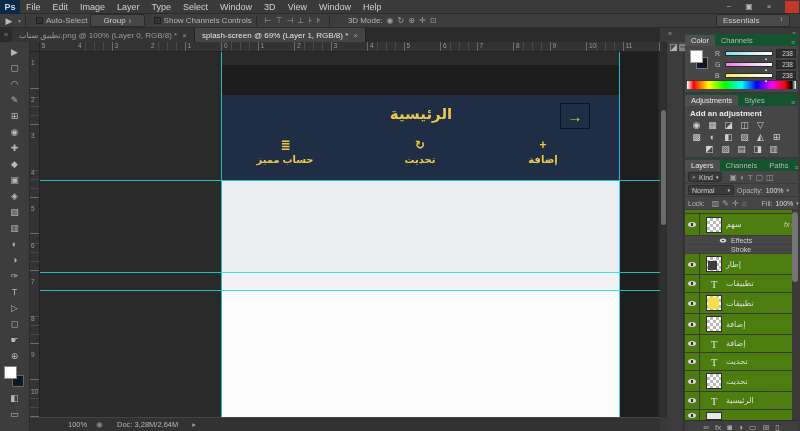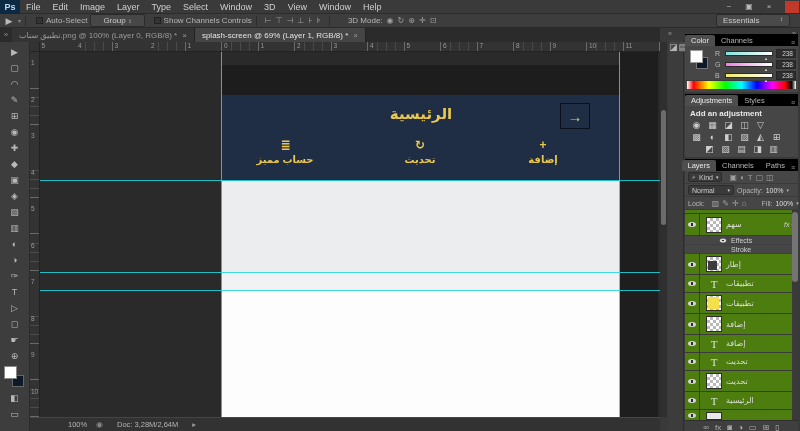--- a/index.html
+++ b/index.html
@@ -86,21 +86,21 @@
   
   #rightzone { position:absolute; left:660px; top:28px; width:140px; height:403px; background:#393939; }
   #v-scroll { position:absolute; left:0; top:14px; width:7px; height:375px; background:#2f2f2f; }
   #v-thumb { position:absolute; left:1px; top:68px; width:5px; height:115px; background:#6b6b6b; border-radius:3px; }
   #collapse-row { position:absolute; left:8px; top:2px; width:132px; display:flex; justify-content:space-between;
     color:#9a9a9a; font-size:7px; padding-right:4px; }
   #narrowdock { position:absolute; left:8px; top:12px; width:16px; height:391px; background:#3c3c3c; border-right:1px solid #2d2d2d; }
   .dock-icon { width:14px; height:14px; margin:4px 0 10px 1px; color:#b5b5b5; font-size:9px; text-align:center; line-height:14px; background:#474747; border-radius:2px; }
 
   #panels { position:absolute; left:25px; top:6px; width:113px; height:397px; }
-  .ptab-row { display:flex; align-items:flex-end; background:#000000; height:12px; font-size:7.5px;justify-content:flex-end; }
+  .ptab-row { display:flex; align-items:flex-end; background:#14532d; height:12px; font-size:7.5px; }
   .ptab { padding:1px 6px; color:#b5b5b5; }
   .ptab.active { background:#4e4e4e; color:#e8e8e8; border-radius:2px 2px 0 0; }
   .ptab-menu { margin-left:auto; color:#999; padding-right:3px; font-size:7px; }
   .panel-body { background:#464646; }
 
   
   #color-body { height:34px; position:relative; }
   #cp-fg { position:absolute; left:5px; top:4px; width:13px; height:13px; background:#fff; border:1px solid #999; z-index:2; }
   #cp-bg { position:absolute; left:11px; top:11px; width:12px; height:12px; background:#0f1a28; border:1px solid #777; }
   .chan-row { position:absolute; left:30px; display:flex; align-items:center; gap:3px; height:10px; }

